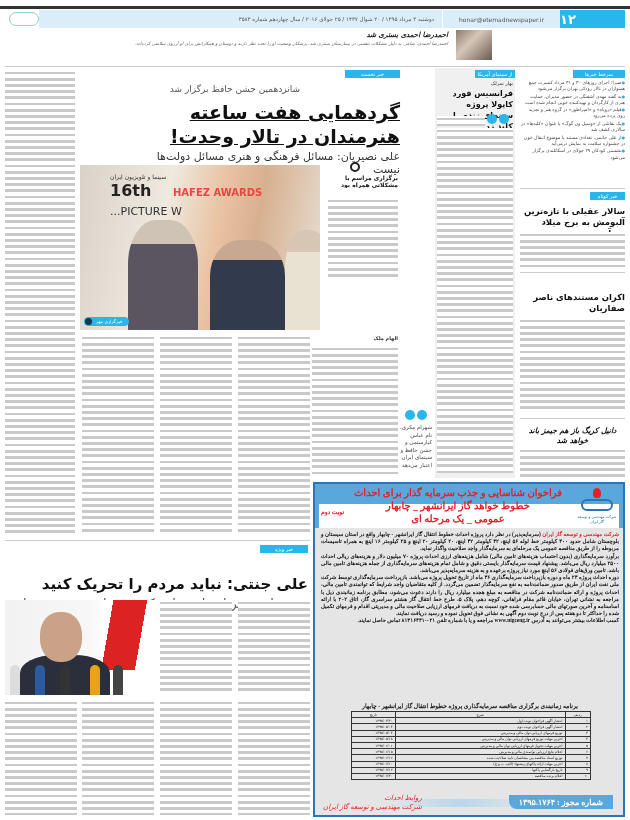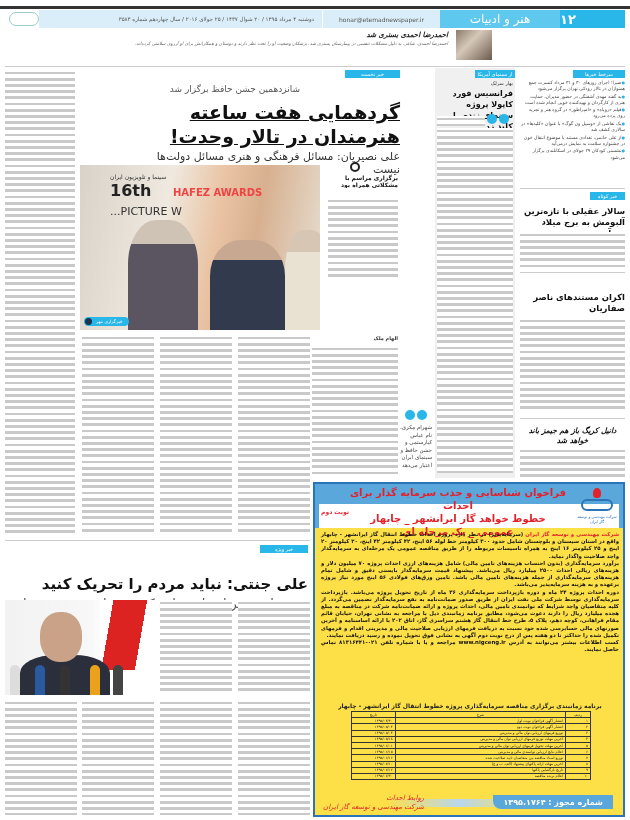--- a/index.html
+++ b/index.html
@@ -43,21 +43,21 @@
 
   .sidebar-box { position: absolute; background: #f0f0f0; }
   .bullet-item { display: block; margin-bottom: 1.5px; }
   .bullet-item::before { content: "\25CF "; color: #29b6e8; font-size: 4px; }
 
   .quote-icon { position: absolute; width: 22px; height: 10px; display: flex; gap: 2px; }
   .quote-icon span { width: 10px; height: 10px; border-radius: 50%; background: #29b6e8; }
 
   .cam-icon { position: absolute; width: 10px; height: 10px; border-radius: 50%; border: 2px solid #222; }
 
-  .ad { position: absolute; left: 313px; top: 482px; width: 312px; height: 335px; border: 2px solid #2c74b8; background: #fde047; }
+  .ad { position: absolute; left: 313px; top: 482px; width: 312px; height: 335px; border: 2px solid #2c74b8; background: #e5e5e5; font-family: Liberation Serif, serif; }
   .ad-head { position: absolute; left: 0; top: 0; width: 308px; height: 44px; background: #5aa7dc; }
   .ad-title { position: absolute; right: 50px; top: 2px; width: 230px; text-align: center; color: #e3212b; font-weight: bold; font-size: 10px; line-height: 13px; }
   .ad-head-white { position: absolute; left: 4px; top: 20px; width: 300px; height: 24px; background: #fff; }
   .ad-logo { position: absolute; right: 6px; top: 4px; width: 40px; height: 36px; }
   .ad-logo .flame { position: absolute; right: 16px; top: 0; width: 8px; height: 10px; background: #e3212b; border-radius: 50% 50% 40% 40%; }
   .ad-logo .rings { position: absolute; right: 4px; top: 11px; width: 32px; height: 12px; border: 2px solid #2c74b8; border-radius: 6px; }
   .ad-logo .cap { position: absolute; right: 0; top: 26px; width: 40px; font-size: 3.8px; color: #2c74b8; text-align: center; }
   .ad-edition { position: absolute; left: 6px; top: 24px; color: #e3212b; font-size: 6px; font-weight: bold; }
   .ad-body { position: absolute; left: 6px; top: 47px; width: 298px; font-size: 5.4px; line-height: 7.2px; color: #111; text-align: justify; font-weight: bold; }
   .ad-body .red { color: #e3212b; }
@@ -74,21 +74,20 @@
   .photo-janati .face { position: absolute; left: 35px; top: 12px; width: 42px; height: 50px; border-radius: 45%; background: #c9a287; }
   .photo-janati .suit { position: absolute; left: 15px; top: 55px; width: 90px; height: 45px; border-radius: 40% 40% 0 0; background: #2b2f3c; }
   .mic { position: absolute; bottom: 0; width: 10px; height: 30px; border-radius: 5px 5px 0 0; }
 </style>
 </head>
 <body>
 
 <div class="topline"></div>
 <div class="masthead">
   <div class="mh-num">۱۲</div>
-  <div class="mh-section">هنر و ادبیات</div>
   <div class="mh-email">honar@etemadnewspaper.ir</div>
   <div class="mh-date">دوشنبه ۴ مرداد ۱۳۹۵ / ۲۰ شوال ۱۴۳۷ / ۲۵ جولای ۲۰۱۶ / سال چهاردهم شماره ۳۵۸۳</div>
   <div class="mh-logo"></div>
 </div>
 
 <div class="obit">
   <div class="obit-photo"></div>
   <div class="obit-title">احمدرضا احمدی بستری شد</div>
   <div class="obit-text">احمدرضا احمدی، شاعر، به دلیل مشکلات تنفسی در بیمارستان بستری شد. پزشکان وضعیت او را تحت نظر دارند و دوستان و همکارانش برای او آرزوی سلامتی کرده‌اند.</div>
 </div>

